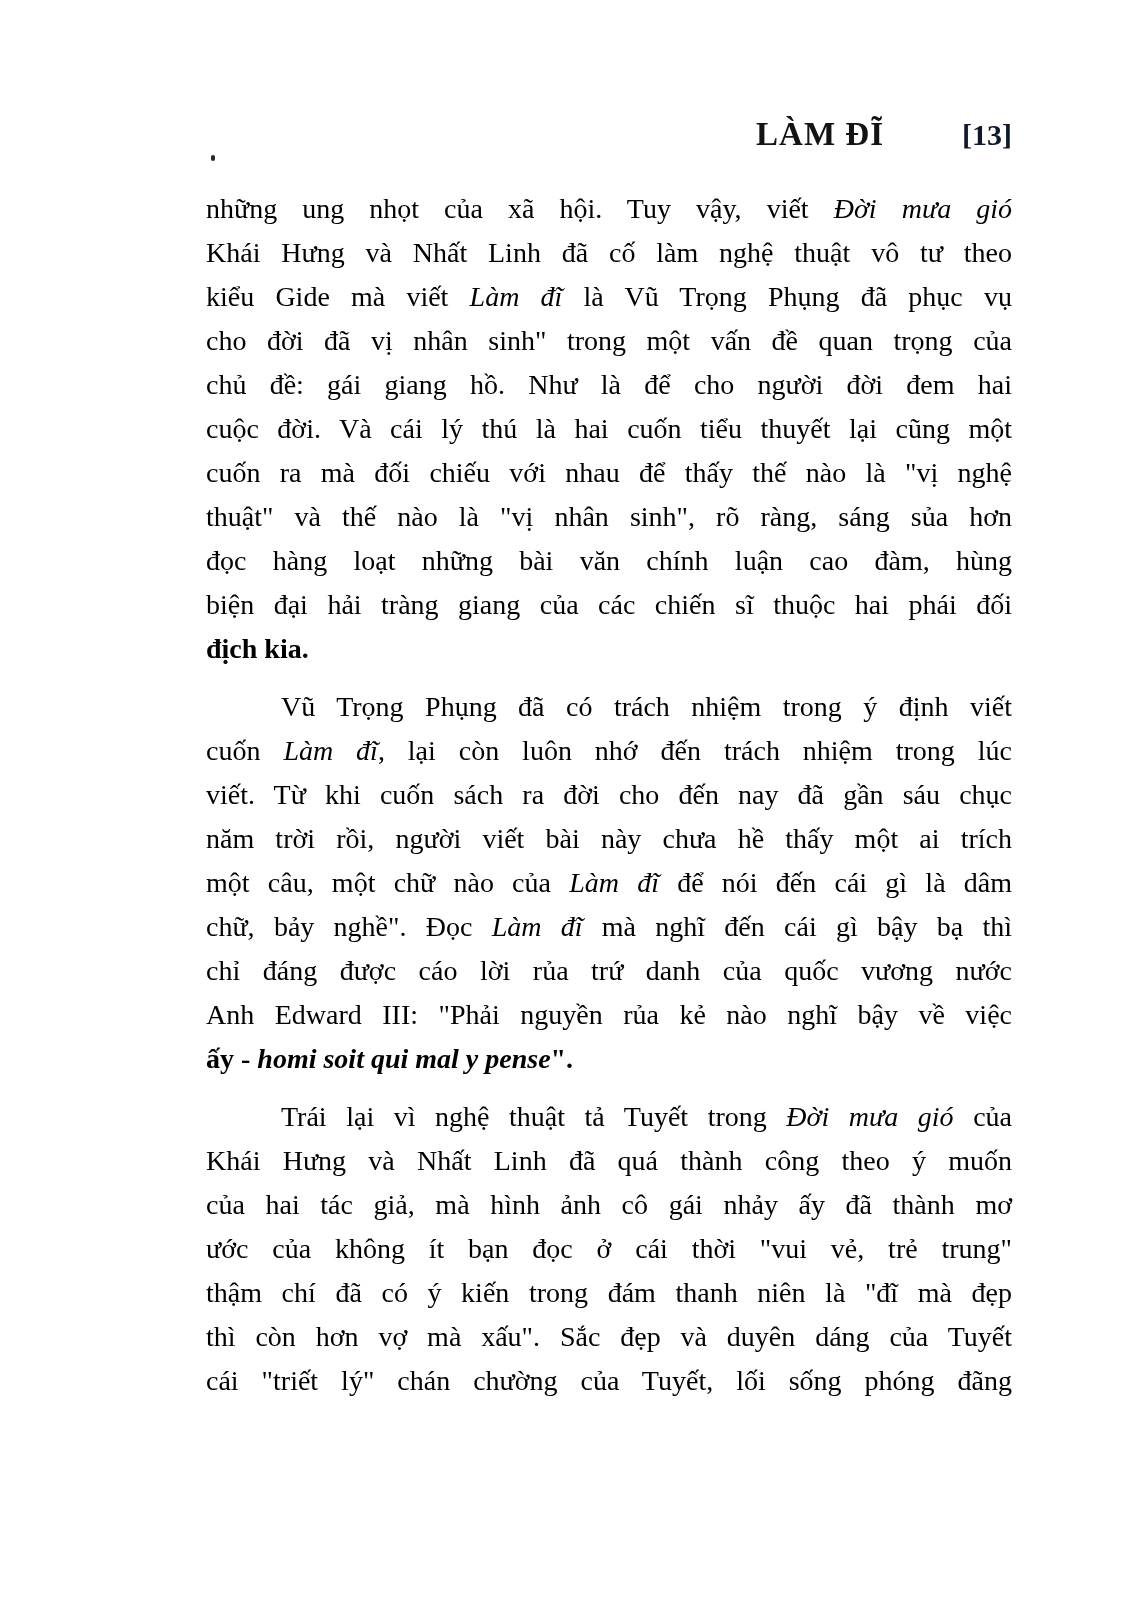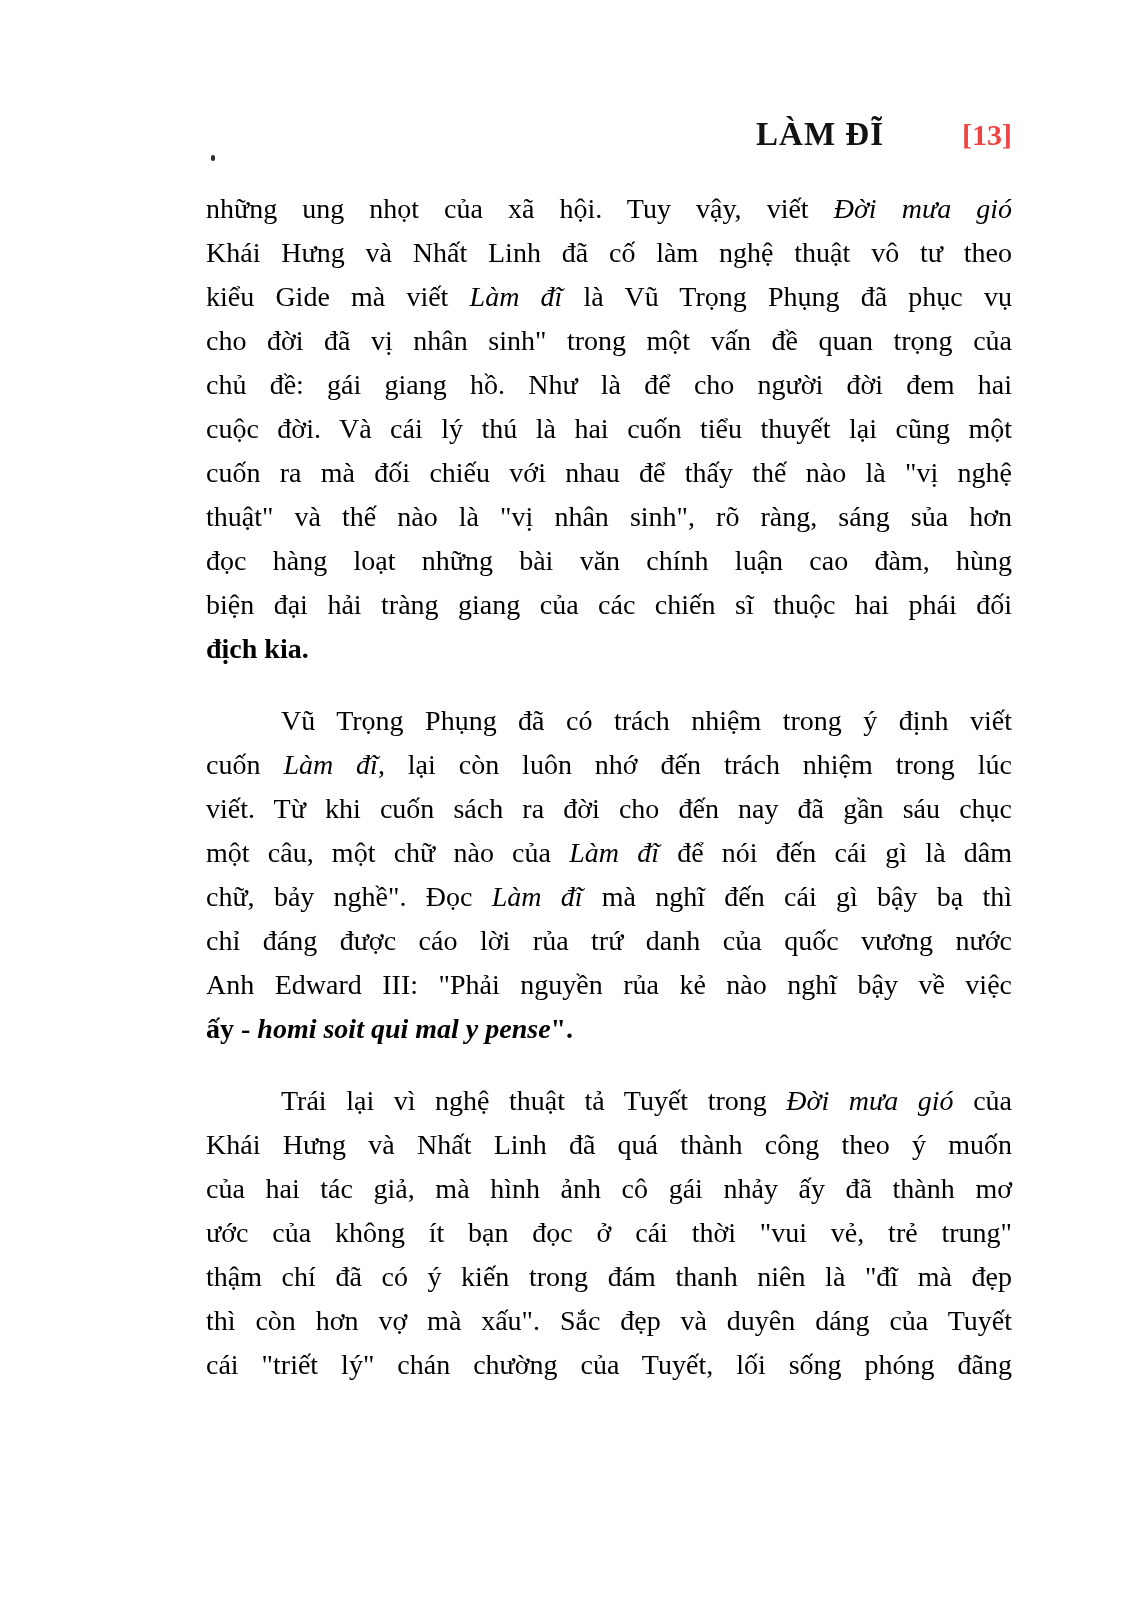--- a/index.html
+++ b/index.html
@@ -26,37 +26,37 @@
     font-weight: 700;
     font-size: 33px;
     letter-spacing: 1px;
     color: #131313;
     white-space: nowrap;
   }
   .page-number {
     font-family: "Liberation Serif", serif;
     font-weight: 700;
     font-size: 30px;
-    color: #ef4444;
+    color: #0f172a;
     white-space: nowrap;
   }
   .speck {
     position: absolute; left: 211px; top: 155px;
     width: 4px; height: 6px;
     background: #2a2a2a;
     border-radius: 2px;
   }
   .body {
     position: absolute; left: 206px; top: 187px; width: 806px;
     font-size: 28px;
     line-height: 44px;
     color: #000000;
   }
   .paragraph { margin: 0; }
-  .paragraph + .paragraph { margin-top: 28px; }
+  .paragraph + .paragraph { margin-top: 14px; }
   .line {
     text-align: justify;
     text-align-last: justify;
   }
   .line.no-just { text-align-last: left; font-weight: bold; }
   .line.indent { text-indent: 75px; }
   .it { font-style: italic; }
 </style>
 </head>
 <body>
@@ -78,20 +78,21 @@
         <div class="line"><span class="">cuốn ra mà đối chiếu với nhau để thấy thế nào là "vị nghệ</span></div>
         <div class="line"><span class="">thuật" và thế nào là "vị nhân sinh", rõ ràng, sáng sủa hơn</span></div>
         <div class="line"><span class="">đọc hàng loạt những bài văn chính luận cao đàm, hùng</span></div>
         <div class="line"><span class="">biện đại hải tràng giang của các chiến sĩ thuộc hai phái đối</span></div>
         <div class="line no-just"><span class="">địch kia.</span></div>
       </div>
       <div class="paragraph">
         <div class="line indent"><span class="">Vũ Trọng Phụng đã có trách nhiệm trong ý định viết</span></div>
         <div class="line"><span class="">cuốn </span><span class="it">Làm đĩ</span><span class="">, lại còn luôn nhớ đến trách nhiệm trong lúc</span></div>
         <div class="line"><span class="">viết. Từ khi cuốn sách ra đời cho đến nay đã gần sáu chục</span></div>
+        <div class="line"><span class="">năm trời rồi, người viết bài này chưa hề thấy một ai trích</span></div>
         <div class="line"><span class="">một câu, một chữ nào của </span><span class="it">Làm đĩ</span><span class=""> để nói đến cái gì là dâm</span></div>
         <div class="line"><span class="">chữ, bảy nghề". Đọc </span><span class="it">Làm đĩ</span><span class=""> mà nghĩ đến cái gì bậy bạ thì</span></div>
         <div class="line"><span class="">chỉ đáng được cáo lời rủa trứ danh của quốc vương nước</span></div>
         <div class="line"><span class="">Anh Edward III: "Phải nguyền rủa kẻ nào nghĩ bậy về việc</span></div>
         <div class="line no-just"><span class="">ấy - </span><span class="it">homi soit qui mal y pense</span><span class="">".</span></div>
       </div>
       <div class="paragraph">
         <div class="line indent"><span class="">Trái lại vì nghệ thuật tả Tuyết trong </span><span class="it">Đời mưa gió</span><span class=""> của</span></div>
         <div class="line"><span class="">Khái Hưng và Nhất Linh đã quá thành công theo ý muốn</span></div>
         <div class="line"><span class="">của hai tác giả, mà hình ảnh cô gái nhảy ấy đã thành mơ</span></div>

